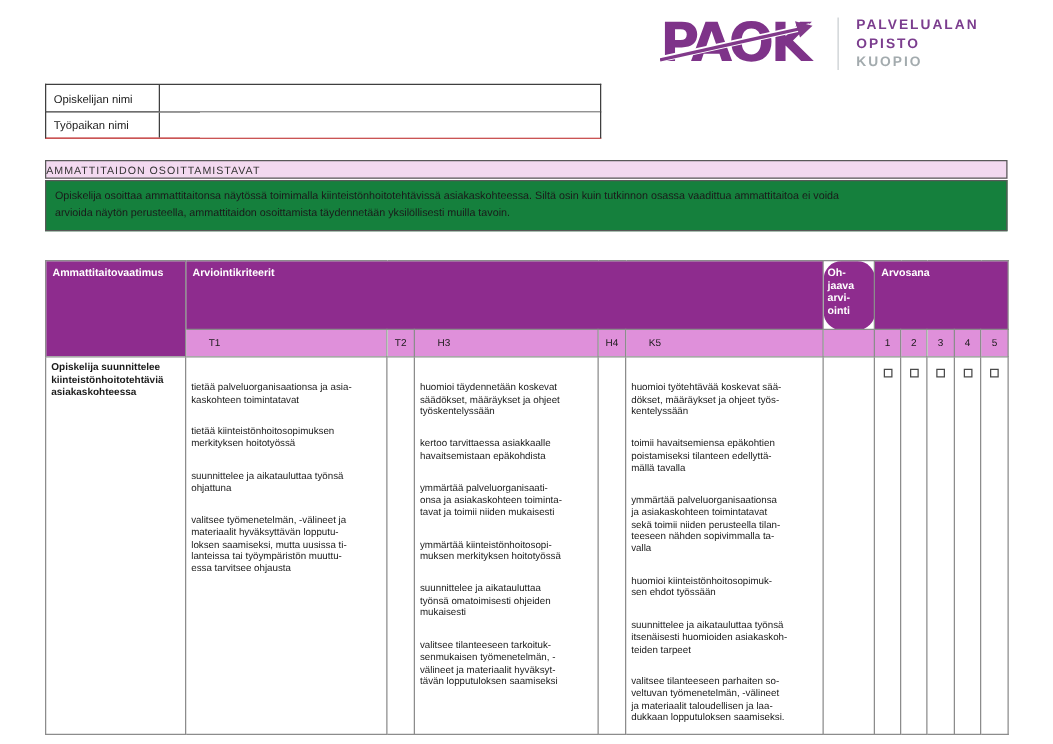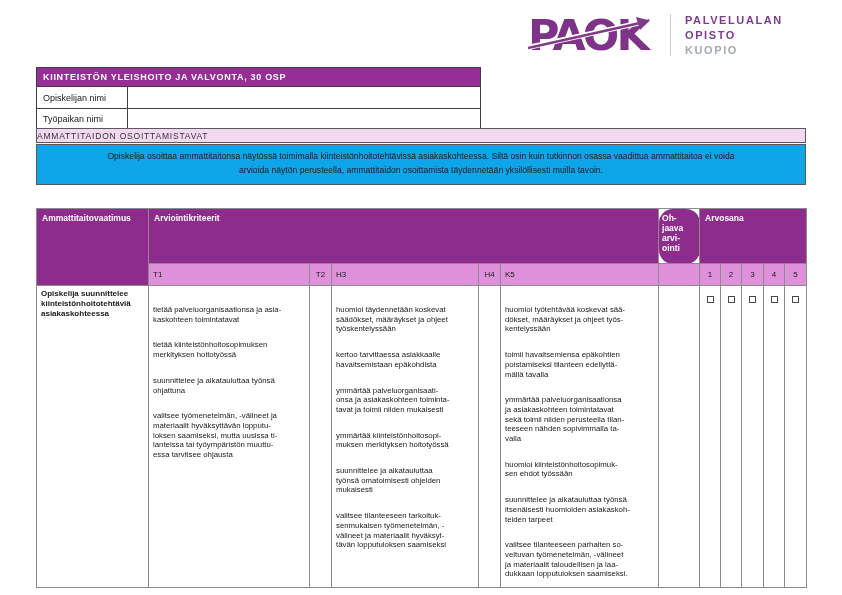--- a/index.html
+++ b/index.html
@@ -33,36 +33,36 @@
   .tt-value { flex:1; background:#ffffff; }
 
   
   .methods-band {
     position:absolute; left:36px; top:128px; width:770px; height:15px;
     background:#f3d9f0; border:1px solid #595959; font-size:8.5px; letter-spacing:0.8px;
     color:#333333; display:flex; align-items:center; padding-left:0;
   }
   .methods-box {
     position:absolute; left:36px; top:144px; width:770px; height:41px;
-    border:1px solid #595959; background:#0ea5e9; font-size:8.6px; line-height:14px;
-    padding:4px 7px; white-space:pre-line;text-align:center;
+    border:1px solid #595959; background:#15803d; font-size:8.6px; line-height:14px;
+    padding:4px 7px; white-space:pre-line;
   }
 
   
   .assessment { position:absolute; left:36px; top:208px; }
   table.grid { border-collapse:collapse; table-layout:fixed; width:770px; }
   table.grid th, table.grid td { border:1px solid #8c8c8c; vertical-align:top; overflow:hidden; }
   th.hdr {
     background:#8e2c8e; color:#ffffff; font-weight:bold; font-size:8.5px;
     text-align:left; padding:4px 5px; white-space:pre-line;margin-left:32px;
   }
   th.hdr.guid { padding:4px 3px;border-radius:14px; }
   tr.levels td {
     background:#df90da; color:#1a1a1a; font-size:8px; font-weight:normal;
-    padding:2px 4px; height:22px; vertical-align:middle;
+    padding:2px 18px; height:22px; vertical-align:middle;
   }
   tr.levels td.narrow { text-align:center; padding:2px 1px; }
   tr.body td { background:#ffffff; padding:3px 4px; height:273px; }
   .req { font-weight:bold; font-size:8px; line-height:10px; white-space:pre-line; }
   .crit p { margin:16px 0 5px 0; font-size:7.8px; line-height:9.7px; white-space:pre-line; }
   td.grade-cell { text-align:center; padding-top:4px; }
   .checkbox {
     display:inline-block; width:7px; height:7px; border:1px solid #4a4a4a; background:#ffffff;
   }
 </style>
@@ -82,21 +82,20 @@
     </div>
     <div class="logo-divider"></div>
     <div class="org">
       <div>PALVELUALAN</div>
       <div>OPISTO</div>
       <div class="kuopio">KUOPIO</div>
     </div>
   </div>
 
   <div class="top-table">
-    <div class="tt-title">KIINTEISTÖN YLEISHOITO JA VALVONTA, 30 OSP</div>
     <div class="tt-row">
       <div class="tt-label">Opiskelijan nimi</div>
       <div class="tt-value"></div>
     </div>
     <div class="tt-row">
       <div class="tt-label">Työpaikan nimi</div>
       <div class="tt-value"></div>
     </div>
   </div>
 

